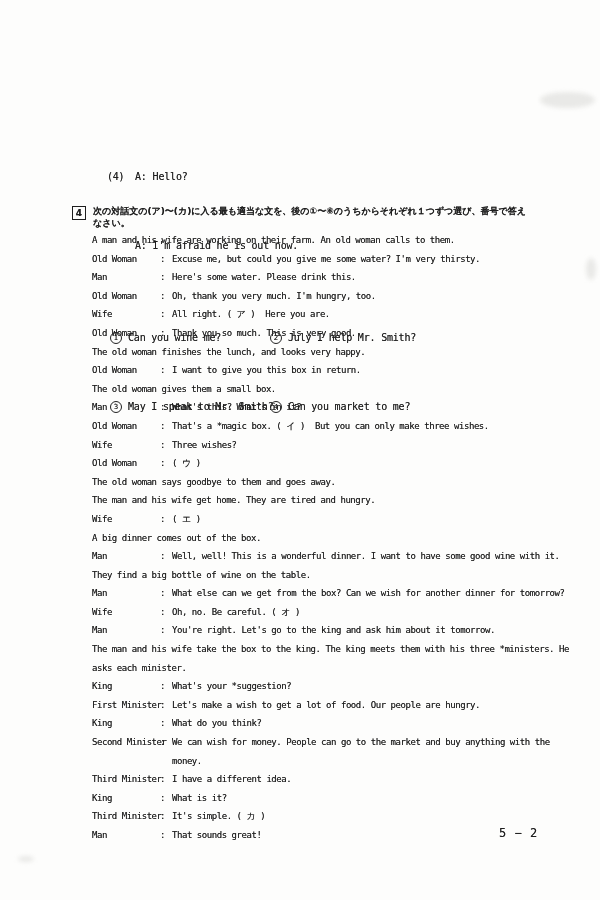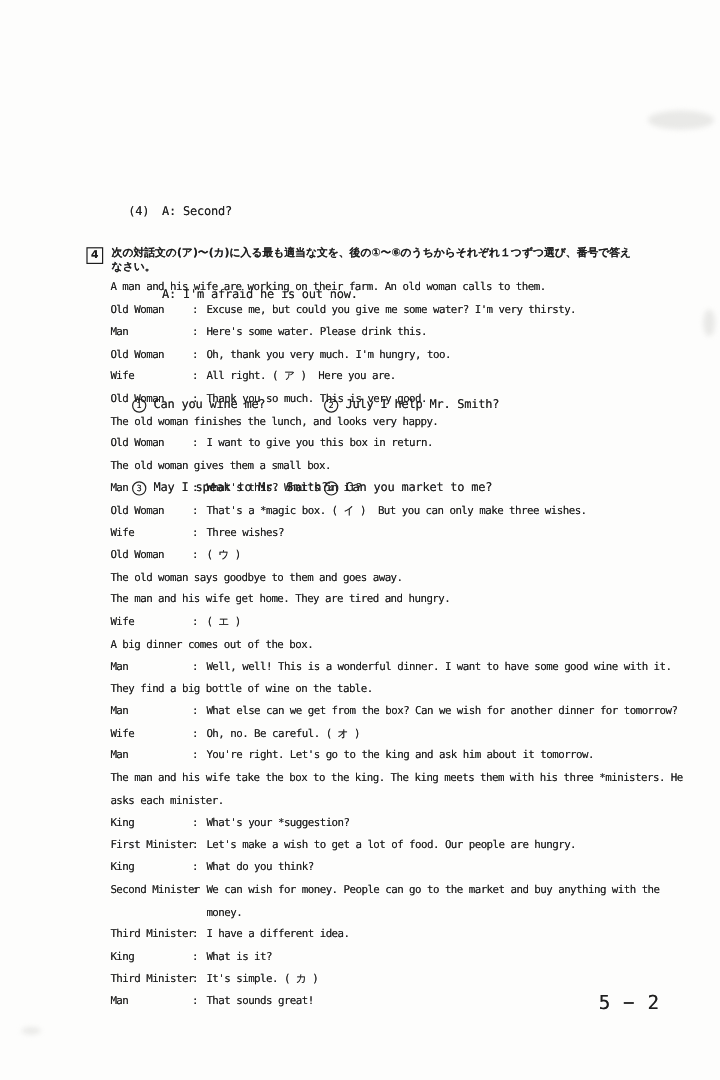--- a/index.html
+++ b/index.html
@@ -64,35 +64,35 @@
   }
   .row { height:18.6px; }
   .row.line { display:grid; grid-template-columns:68px 12px 1fr; }
   .row .spk { overflow:visible; white-space:nowrap; }
   .row .colon { text-align:left; }
   .row.stage { }
 
   
   #page-number {
     position:absolute; left:499px; top:826px;
-    font-size:16px; letter-spacing:0.5px;
+    font-size:12px; letter-spacing:0.5px;
   }
 </style>
 </head>
 <body>
 
 <div class="typetext">
 
   <div id="smudge-top-right" class="scan-smudge"></div>
   <div id="smudge-bottom-left" class="scan-smudge"></div>
   <div id="smudge-right-mid" class="scan-smudge"></div>
 
   <div id="phone-block">
     <div class="p-line">
-      <span class="p-prefix">(4)</span><span class="p-spk">A:</span><span class="p-txt">Second?</span>
+      <span class="p-prefix">(4)</span><span class="p-spk">A:</span><span class="p-txt">Hello?</span>
     </div>
     <div class="p-line">
       <span class="p-prefix"></span><span class="p-spk">A:</span><span class="p-txt">I'm afraid he is out now.</span>
     </div>
     <div class="opt-grid">
       <div class="opt-row">
         <span class="opt-cell">
           <span class="circled-num">1</span><span>Can you wine me?</span>
         </span>
         <span class="opt-cell">

